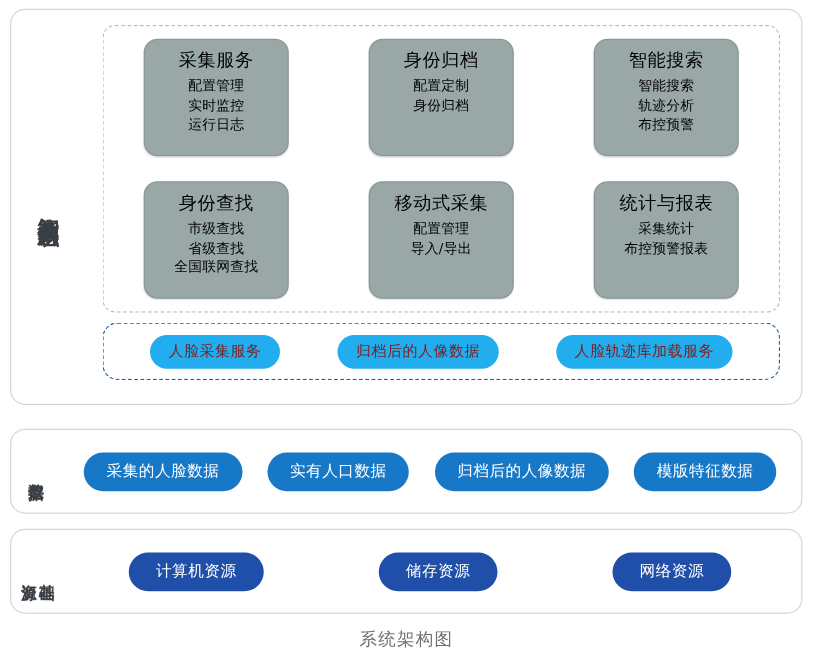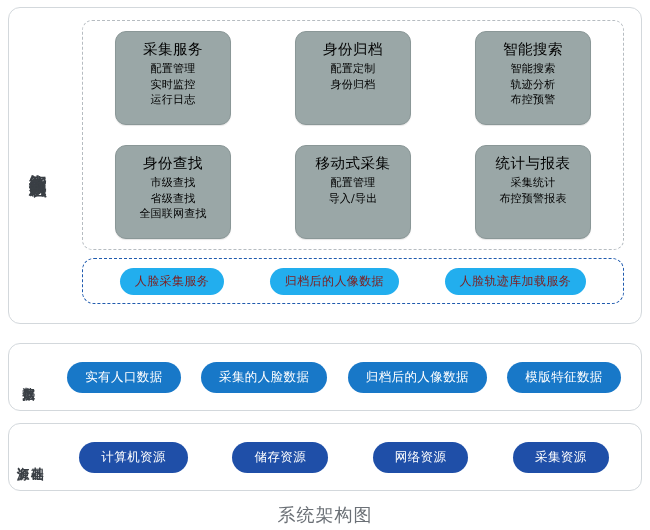--- a/index.html
+++ b/index.html
@@ -232,21 +232,21 @@
     text-align: right;
   }
 
   
   #caption {
     position: absolute;
     left: 0;
     top: 503px;
     width: 650px;
     text-align: center;
-    font-size: 18px;
+    font-size: 14px;
     color: #6b7076;
     letter-spacing: 1px;
   }
 </style>
 </head>
 <body>
 
 <div id="diagram">
 
   <div class="panel" id="app-panel" style="border-color: rgb(211, 216, 220);"></div>
@@ -313,34 +313,33 @@
   <div id="service-dashbox" style="border-color: rgb(31, 90, 174);">
     <div class="service-row">
       <div class="service-pill" style="background: rgb(34, 174, 238);">人脸采集服务</div>
       <div class="service-pill" style="background: rgb(34, 174, 238);">归档后的人像数据</div>
       <div class="service-pill" style="background: rgb(34, 174, 238);">人脸轨迹库加载服务</div>
     </div>
   </div>
 
   <div class="panel" id="data-panel" style="border-color: rgb(211, 216, 220);">
     <div class="pill-row">
+      <div class="data-pill" style="background: rgb(24, 120, 200);">采集的人脸数据</div>
       <div class="data-pill" style="background: rgb(24, 120, 200);">实有人口数据</div>
-      <div class="data-pill" style="background: rgb(24, 120, 200);">采集的人脸数据</div>
       <div class="data-pill" style="background: rgb(24, 120, 200);">归档后的人像数据</div>
       <div class="data-pill" style="background: rgb(24, 120, 200);">模版特征数据</div>
     </div>
   </div>
   <div class="vlabel" id="data-vlabel">数据层</div>
 
   <div class="panel" id="infra-panel" style="border-color: rgb(211, 216, 220);">
     <div class="pill-row">
       <div class="infra-pill" style="background: rgb(31, 79, 168);">计算机资源</div>
       <div class="infra-pill" style="background: rgb(31, 79, 168);">储存资源</div>
       <div class="infra-pill" style="background: rgb(31, 79, 168);">网络资源</div>
-      <div class="infra-pill" style="background: rgb(31, 79, 168);">采集资源</div>
     </div>
   </div>
   <div class="vlabel" id="infra-vlabel" style="writing-mode: horizontal-tb; display: flex; flex-direction: row-reverse; align-items: center; justify-content: center;">
       <div style="writing-mode: vertical-rl; text-orientation: upright;">基础</div>
       <div style="writing-mode: vertical-rl; text-orientation: upright;">资源</div>
     </div>
 
   <div id="caption" style="color: rgb(107, 112, 118);">系统架构图</div>
 
 </div>

